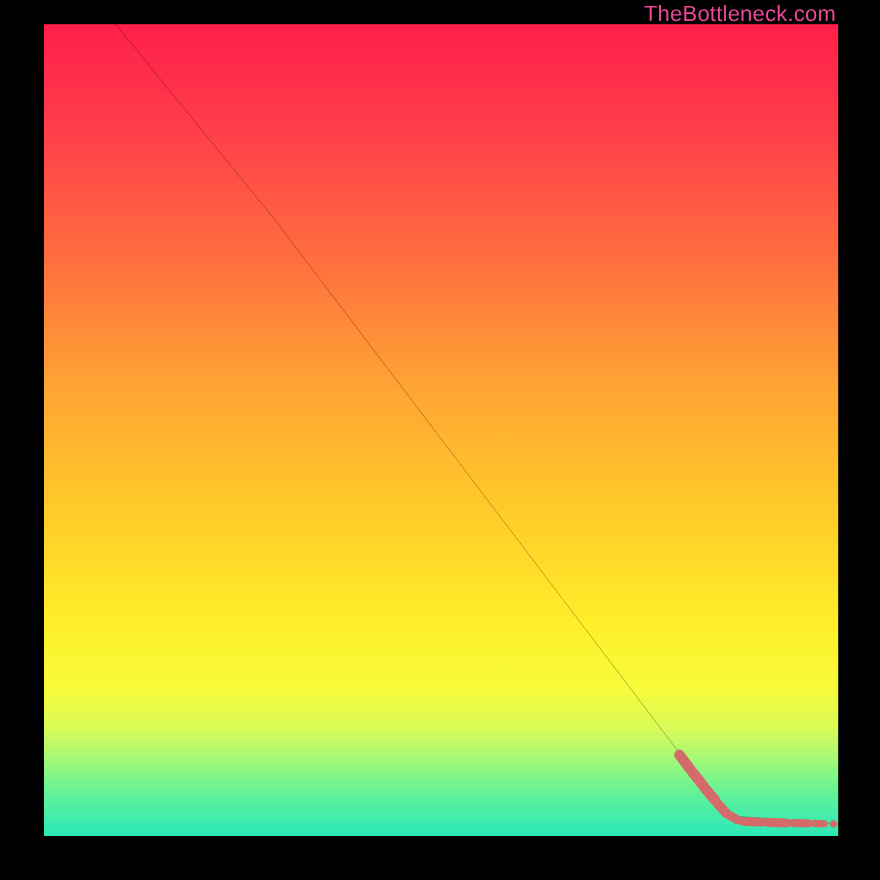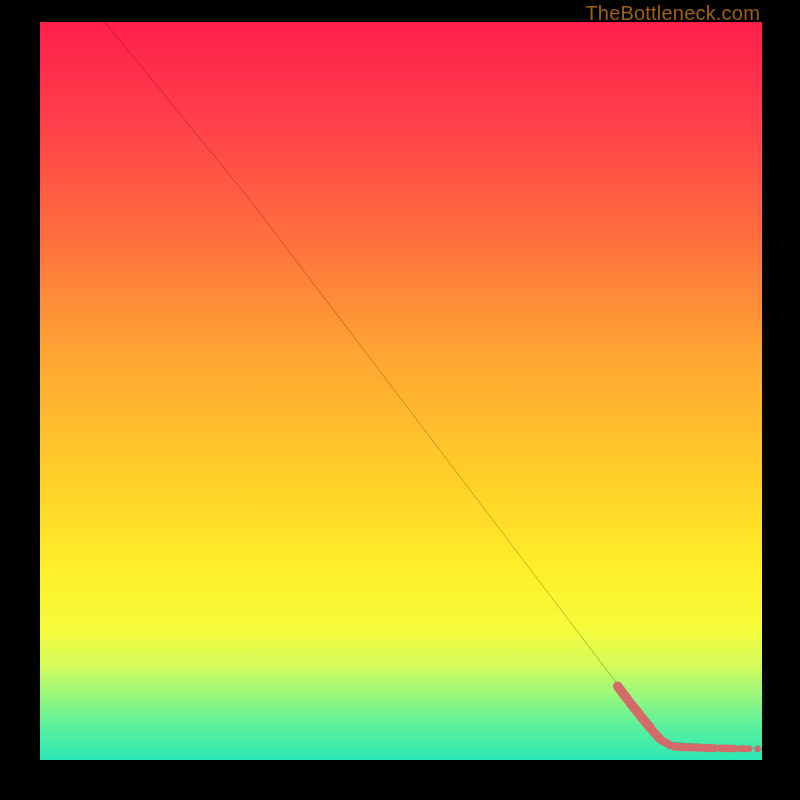--- a/index.html
+++ b/index.html
@@ -44,21 +44,21 @@
     left: 0;
     top: 0;
     width: 100%;
     height: 100%;
     pointer-events: none;
   }
   .watermark {
     position: absolute;
     top: 2px;
     right: 40px;
-    color: #a16207;
+    color: #ec4899;
     font-size: 20px;
     font-weight: 500;
     letter-spacing: 0.2px;
     user-select: none;
   }
 </style>
 </head>
 <body>
 
 <div class="frame">

